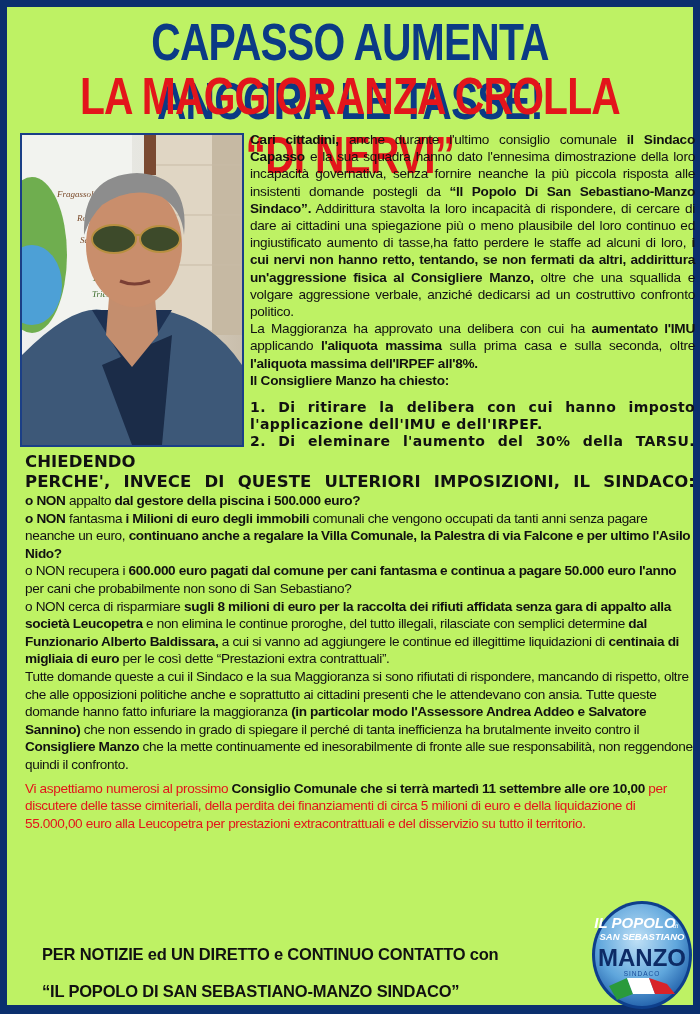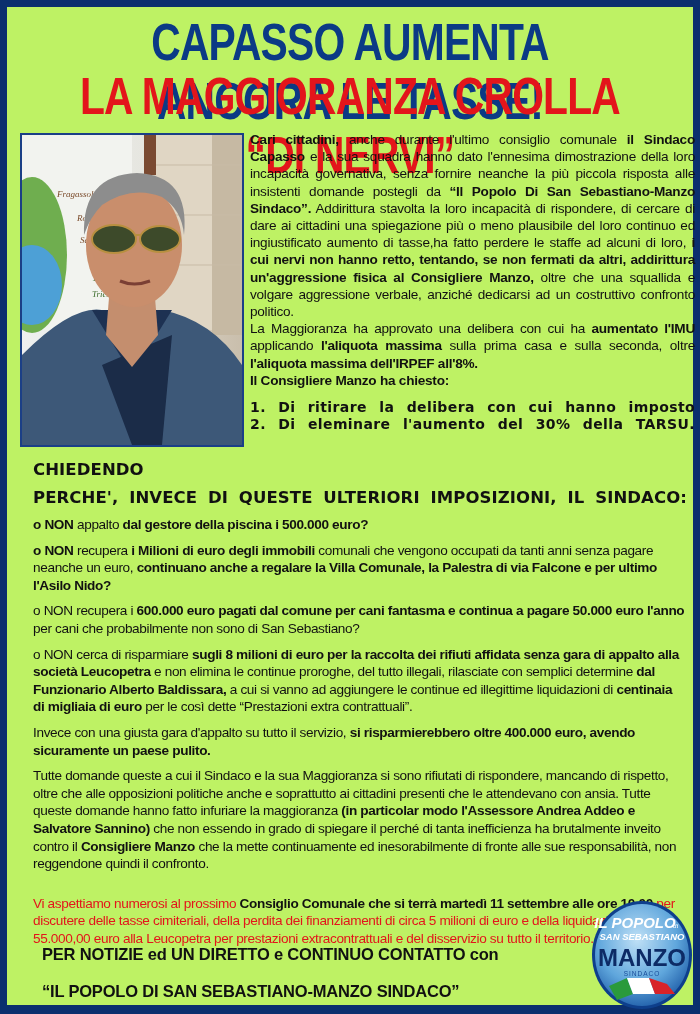--- a/index.html
+++ b/index.html
@@ -51,21 +51,21 @@
     letter-spacing: 0.4px;
   }
   .req p { margin: 0; text-align: justify; text-align-last: justify; }
   .req p.short { text-align-last: left; }
 
   .body {
     position: absolute; left: 18px; top: 445px; width: 670px;
     font-size: 13.6px; line-height: 17.6px;
     letter-spacing: -0.35px;
   }
-  .body p { margin: 8px; }
+  .body p { margin: 0; }
   .big {
     font-family: "DejaVu Sans", sans-serif;
     font-weight: bold; font-size: 16.5px; line-height: 20px;
     letter-spacing: 0.1px;
   }
   .big.justify { text-align: justify; text-align-last: justify; }
   .body .gap { height: 6px; }
   b { font-weight: bold; }
 
   .footer {
@@ -131,31 +131,31 @@
   </div>
 
   <div class="intro">
     <p><b>Cari cittadini,</b><span> anche durante l'ultimo consiglio comunale </span><b>il Sindaco Capasso</b><span>  e la sua squadra hanno dato l'ennesima dimostrazione della loro incapacità governativa, senza fornire neanche la più piccola risposta alle insistenti domande postegli da </span><b>“Il Popolo Di San Sebastiano-Manzo Sindaco”.</b><span> Addirittura stavolta la loro incapacità di rispondere, di cercare di dare ai cittadini una spiegazione più o meno plausibile del loro continuo ed ingiustificato aumento di tasse,ha fatto perdere le staffe ad alcuni di loro, </span><b>i cui nervi non hanno retto, tentando, se non fermati da altri, addirittura un'aggressione fisica al Consigliere Manzo,</b><span> oltre che una squallida e volgare aggressione verbale, anziché dedicarsi ad un costruttivo confronto politico.</span></p>
     <p><span>La Maggioranza ha approvato una delibera con cui ha </span><b>aumentato l'IMU</b><span> applicando </span><b>l'aliquota massima</b><span> sulla prima casa e sulla seconda, oltre </span><b>l'aliquota massima dell'IRPEF all'8%.</b></p>
     <p><b>Il Consigliere Manzo ha chiesto:</b></p>
   </div>
 
   <div class="req">
     <p>1. Di ritirare la delibera con cui hanno imposto</p>
+    <p class="short">l'applicazione dell'IMU e dell'IRPEF.</p>
     <p>2. Di eleminare l'aumento del 30% della TARSU.</p>
   </div>
 
   <div class="body">
     <p class="big">CHIEDENDO</p>
     <p class="big justify">PERCHE', INVECE DI QUESTE ULTERIORI IMPOSIZIONI, IL SINDACO:</p>
     <p><b>o NON</b><span> appalto </span><b>dal gestore della piscina i 500.000 euro?</b></p>
-    <p><b>o NON</b><span> recupera </span><b>i Milioni di euro  degli immobili</b><span> comunali che vengono occupati da tanti anni senza pagare neanche un euro, </span><b>continuano anche a regalare la Villa Comunale, la Palestra di via Falcone e per ultimo l'Asilo Nido?</b></p>
+    <p><b>o NON</b><span> fantasma </span><b>i Milioni di euro  degli immobili</b><span> comunali che vengono occupati da tanti anni senza pagare neanche un euro, </span><b>continuano anche a regalare la Villa Comunale, la Palestra di via Falcone e per ultimo l'Asilo Nido?</b></p>
     <p><span>o NON recupera i </span><b>600.000 euro pagati dal comune per cani fantasma e continua a pagare 50.000 euro l'anno</b><span> per cani che probabilmente non sono di San Sebastiano?</span></p>
     <p><span>o NON cerca di  risparmiare  </span><b>sugli   8 milioni   di euro per la raccolta  dei rifiuti affidata senza gara di appalto alla società Leucopetra</b><span> e non elimina le continue proroghe, del tutto illegali, rilasciate con semplici determine </span><b>dal Funzionario Alberto Baldissara,</b><span> a cui si vanno ad aggiungere le continue ed illegittime liquidazioni di </span><b>centinaia di migliaia di euro</b><span>  per le così dette “Prestazioni extra contrattuali”.</span></p>
-    <p><span>Invece con una giusta gara d'appalto su tutto il servizio, </span><b>si risparmierebbero oltre 400.000 euro, avendo sicuramente un paese pulito.</b></p>
     <p><span>Tutte domande queste a cui il Sindaco e la sua Maggioranza si sono rifiutati di rispondere, mancando di rispetto, oltre che alle opposizioni politiche anche e soprattutto ai cittadini presenti che le attendevano con ansia. Tutte queste domande hanno fatto infuriare la maggioranza  </span><b>(in particolar modo l'Assessore Andrea Addeo e Salvatore Sannino)</b><span>  che non essendo in grado di spiegare il perché di tanta inefficienza ha brutalmente inveito contro il </span><b>Consigliere Manzo</b><span> che la mette continuamente ed inesorabilmente di fronte alle sue responsabilità, non reggendone quindi il confronto.</span></p>
     <div class="gap"></div>
     <p><span style="color: rgb(227, 21, 27);">Vi aspettiamo numerosi al prossimo </span><b>Consiglio Comunale che si terrà martedì 11 settembre alle ore 10,00</b><span style="color: rgb(227, 21, 27);"> per discutere delle tasse cimiteriali, della perdita dei finanziamenti di circa 5 milioni di euro e della liquidazione di 55.000,00 euro alla Leucopetra per prestazioni extracontrattuali e del disservizio su tutto il territorio.</span></p>
   </div>
 
   <div class="footer">
     <p class="f-big">PER NOTIZIE ed UN DIRETTO e CONTINUO CONTATTO con</p>
     <p class="f-big">“IL POPOLO DI SAN SEBASTIANO-MANZO SINDACO”</p>
   </div>
 

